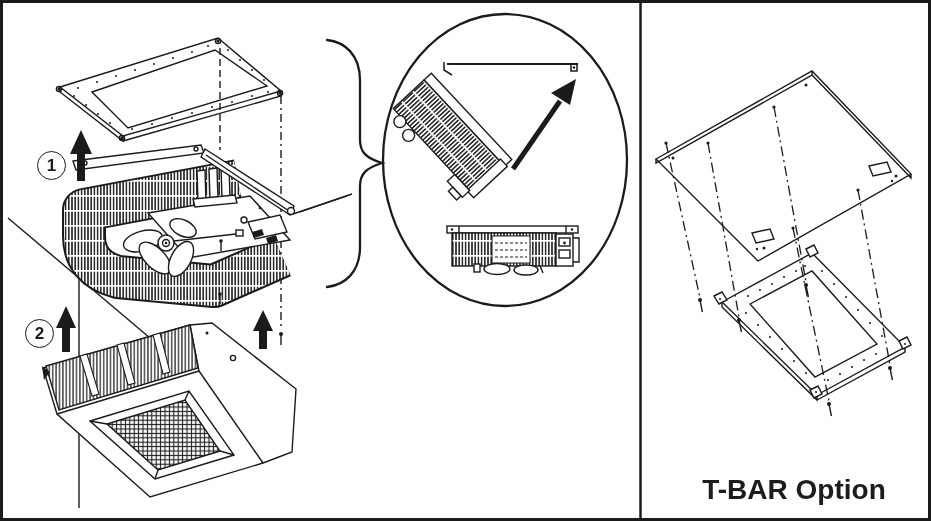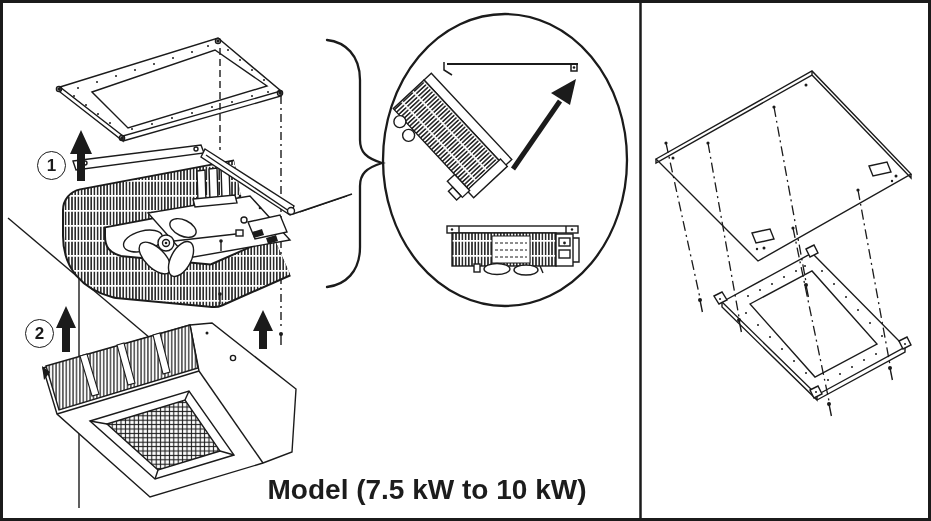--- a/index.html
+++ b/index.html
@@ -319,15 +319,15 @@
     </g>
   </svg>
 
   <div class="step-badge" style="left:34px;top:148px">
     <span>1</span>
   </div>
   <div class="step-badge" style="left:22px;top:316px">
     <span>2</span>
   </div>
 
-  <div class="caption" style="left:424px;top:471px">Model (7.5 kW to 10 kW)</div>
+  <div class="caption" style="left:791px;top:471px">T-BAR Option</div>
 
 </div>
 
 </body></html>

